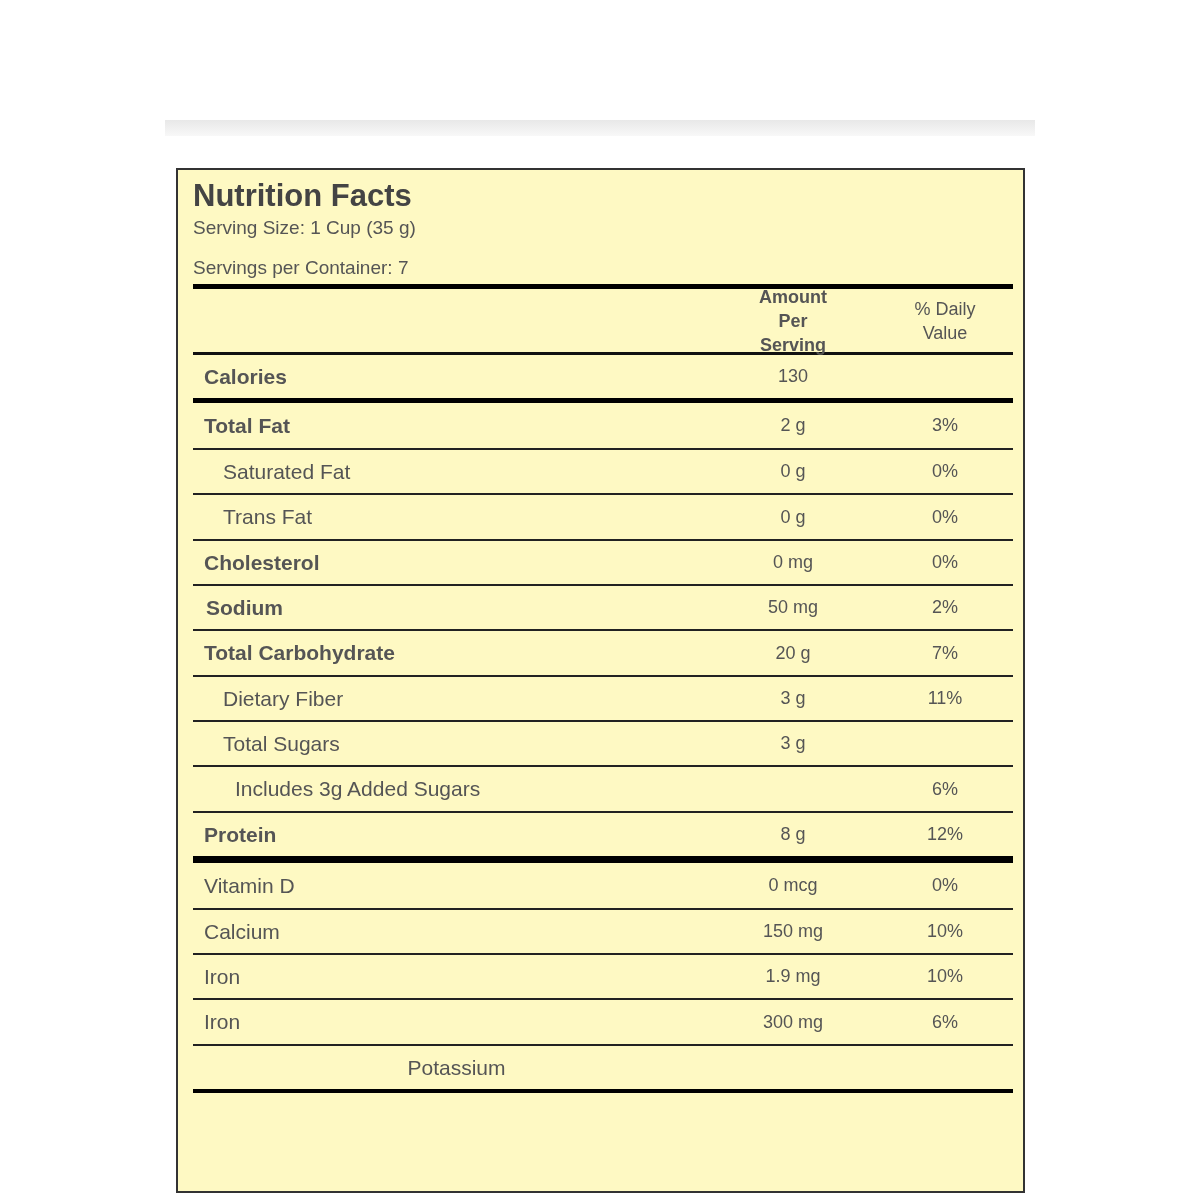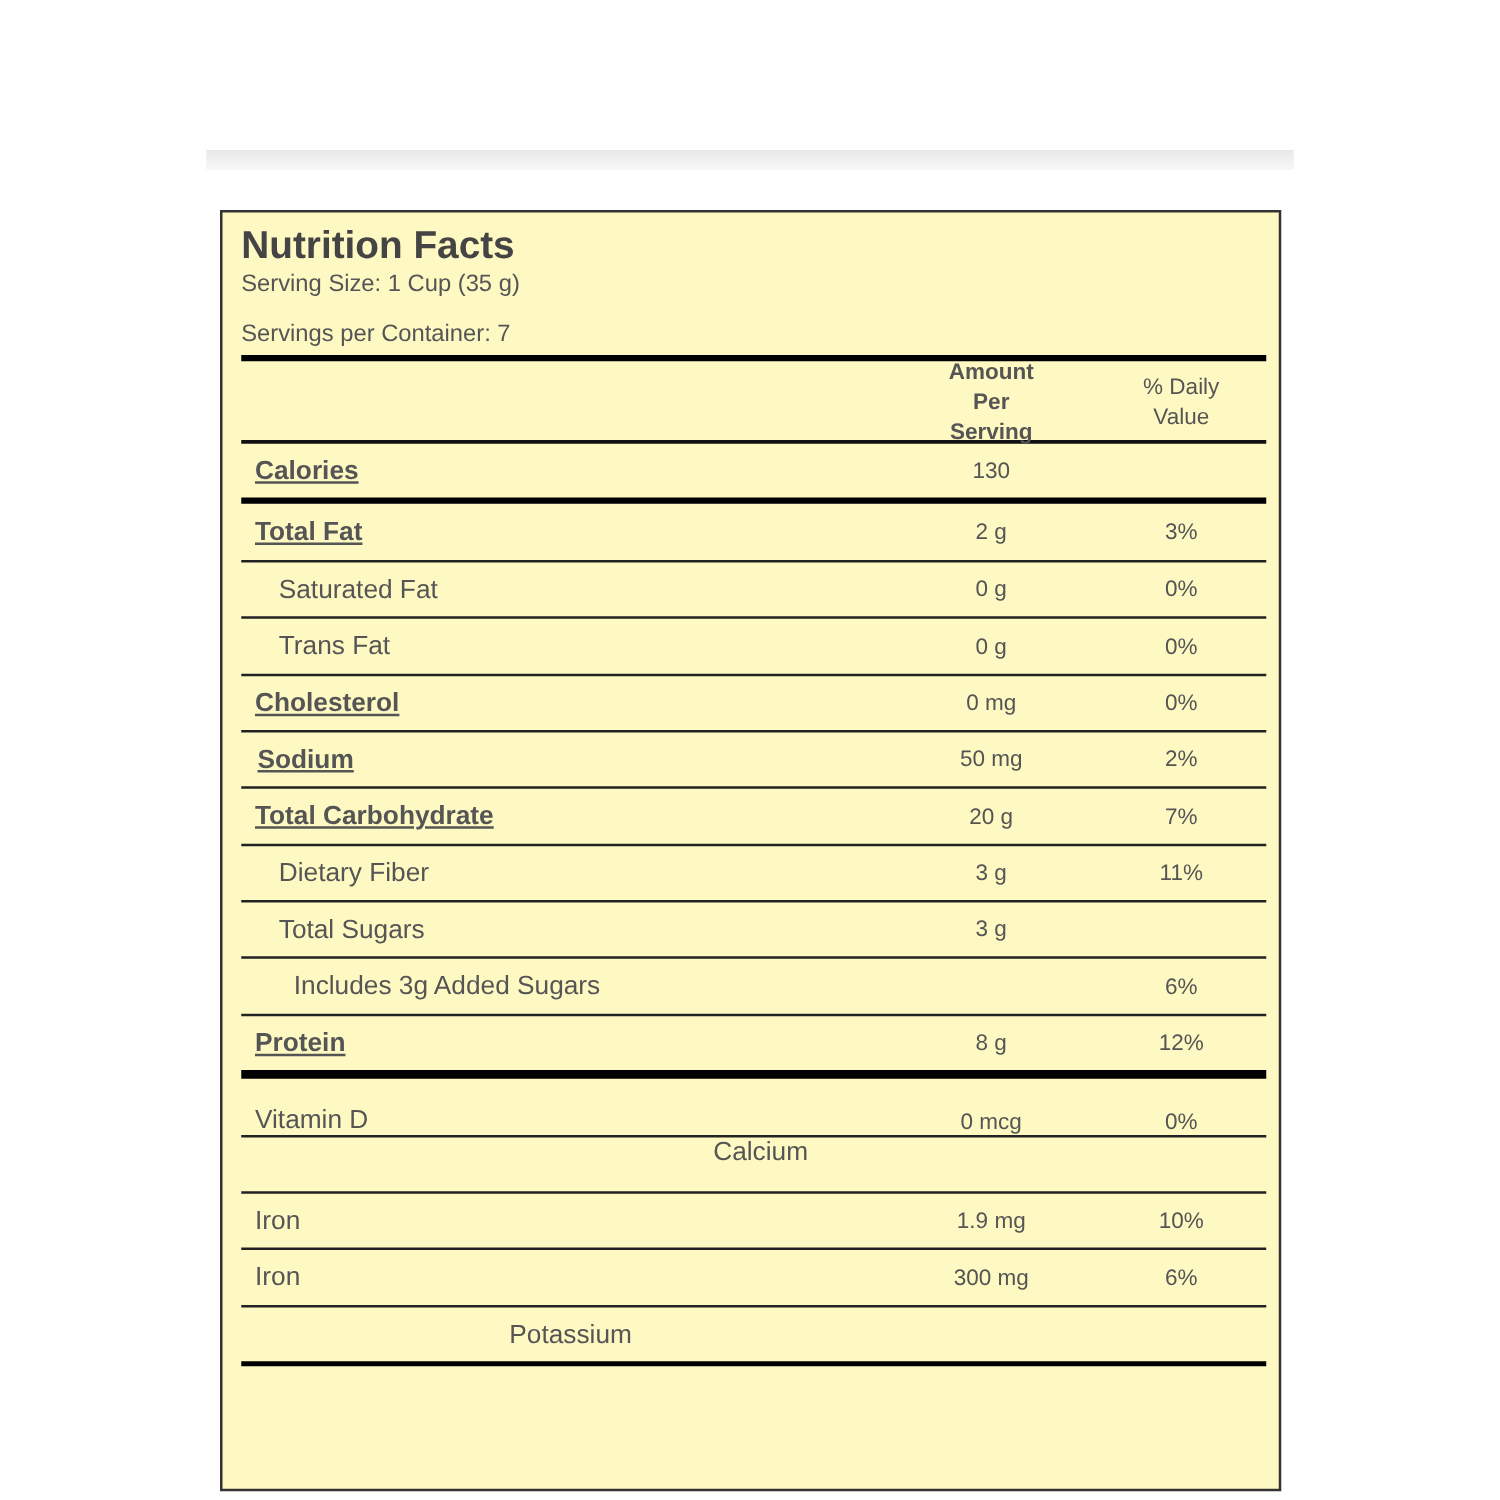--- a/index.html
+++ b/index.html
@@ -13,21 +13,21 @@
   .table { position: absolute; left: 15px; top: 114px; width: 820px; }
   .rule-top { height: 5px; background: #000; }
   .hdr { display: flex; height: 63px; align-items: center; border-bottom: 3px solid #111; }
   .hdr .c1 { flex: 0 0 516px; }
   .hdr .c2 { flex: 0 0 168px; text-align: center; font-weight: bold; font-size: 18px; color: #555; line-height: 24px; }
   .hdr .c3 { flex: 1; text-align: center; font-weight: normal; font-size: 18px; color: #555; line-height: 24px; }
   .row { display: flex; align-items: center; height: 44px; border-bottom: 2px solid #222; box-sizing: border-box; }
   .row.thick { border-bottom: 5px solid #000; }
   .row.xthick { border-bottom: 7px solid #000; }
   .row .c1 { flex: 0 0 516px; font-size: 21px; color: #555; padding-left: 11px; box-sizing: border-box; }
-  .row .c1.bold { font-weight: bold; text-decoration: underline; }
+  .row .c1.bold { font-weight: bold; }
   .row .c1.ind1 { padding-left: 30px; }
   .row .c1.ind2 { padding-left: 42px; }
   .row .c2 { flex: 0 0 168px; text-align: center; font-size: 18px; color: #555; }
   .row .c3 { flex: 1; text-align: center; font-size: 18px; color: #555; }
   .row.vit .c1 { font-size: 21px; color: #555; }
   .row.last { border-bottom: 4px solid #000; text-align: center; }
 </style>
 </head>
 <body>
 
@@ -94,26 +94,26 @@
     <div class="row" style="height:46px;">
       <div class="c1 ind2">Includes 3g Added Sugars</div>
       <div class="c2"></div>
       <div class="c3">6%</div>
     </div>
     <div class="row xthick" style="height:50px;">
       <div class="c1 bold">Protein</div>
       <div class="c2">8 g</div>
       <div class="c3">12%</div>
     </div>
-    <div class="row vit" style="height:47px;align-items:flex-end;">
+    <div class="row vit" style="height:47px;">
       <div class="c1">Vitamin D</div>
       <div class="c2">0 mcg</div>
       <div class="c3">0%</div>
     </div>
-    <div class="row vit" style="height:45px;flex-direction:column;">
+    <div class="row vit" style="height:45px;">
       <div class="c1">Calcium</div>
       <div class="c2">150 mg</div>
       <div class="c3">10%</div>
     </div>
     <div class="row vit" style="height:45px;">
       <div class="c1">Iron</div>
       <div class="c2">1.9 mg</div>
       <div class="c3">10%</div>
     </div>
     <div class="row vit" style="height:46px;">

